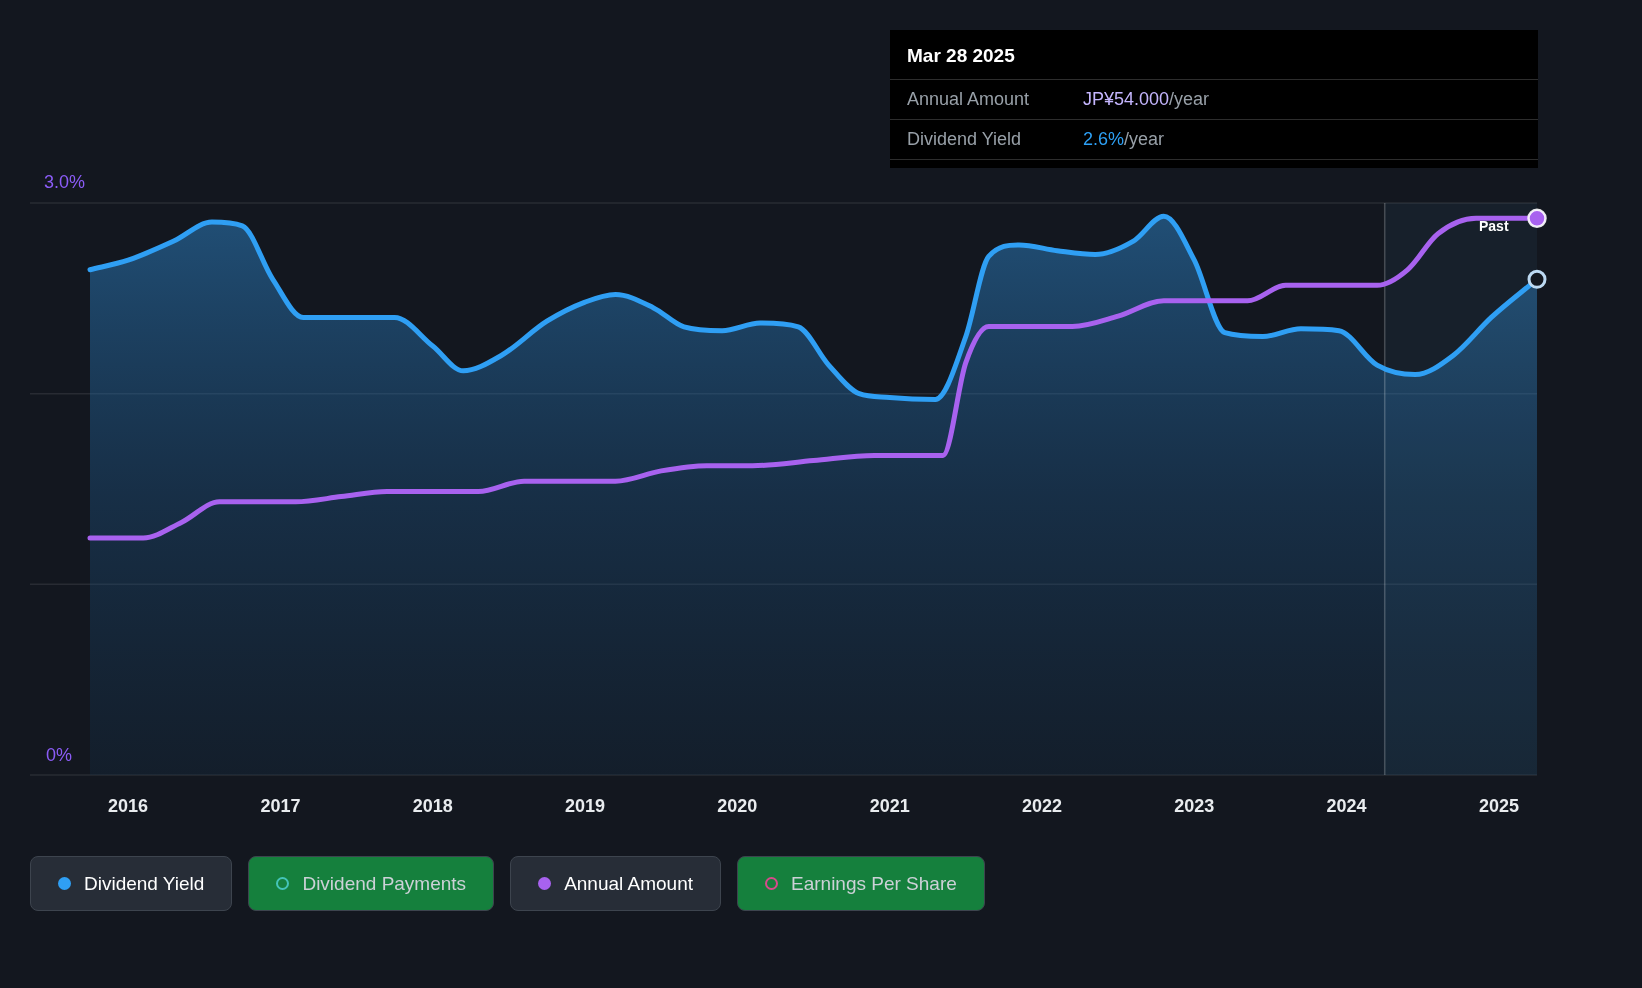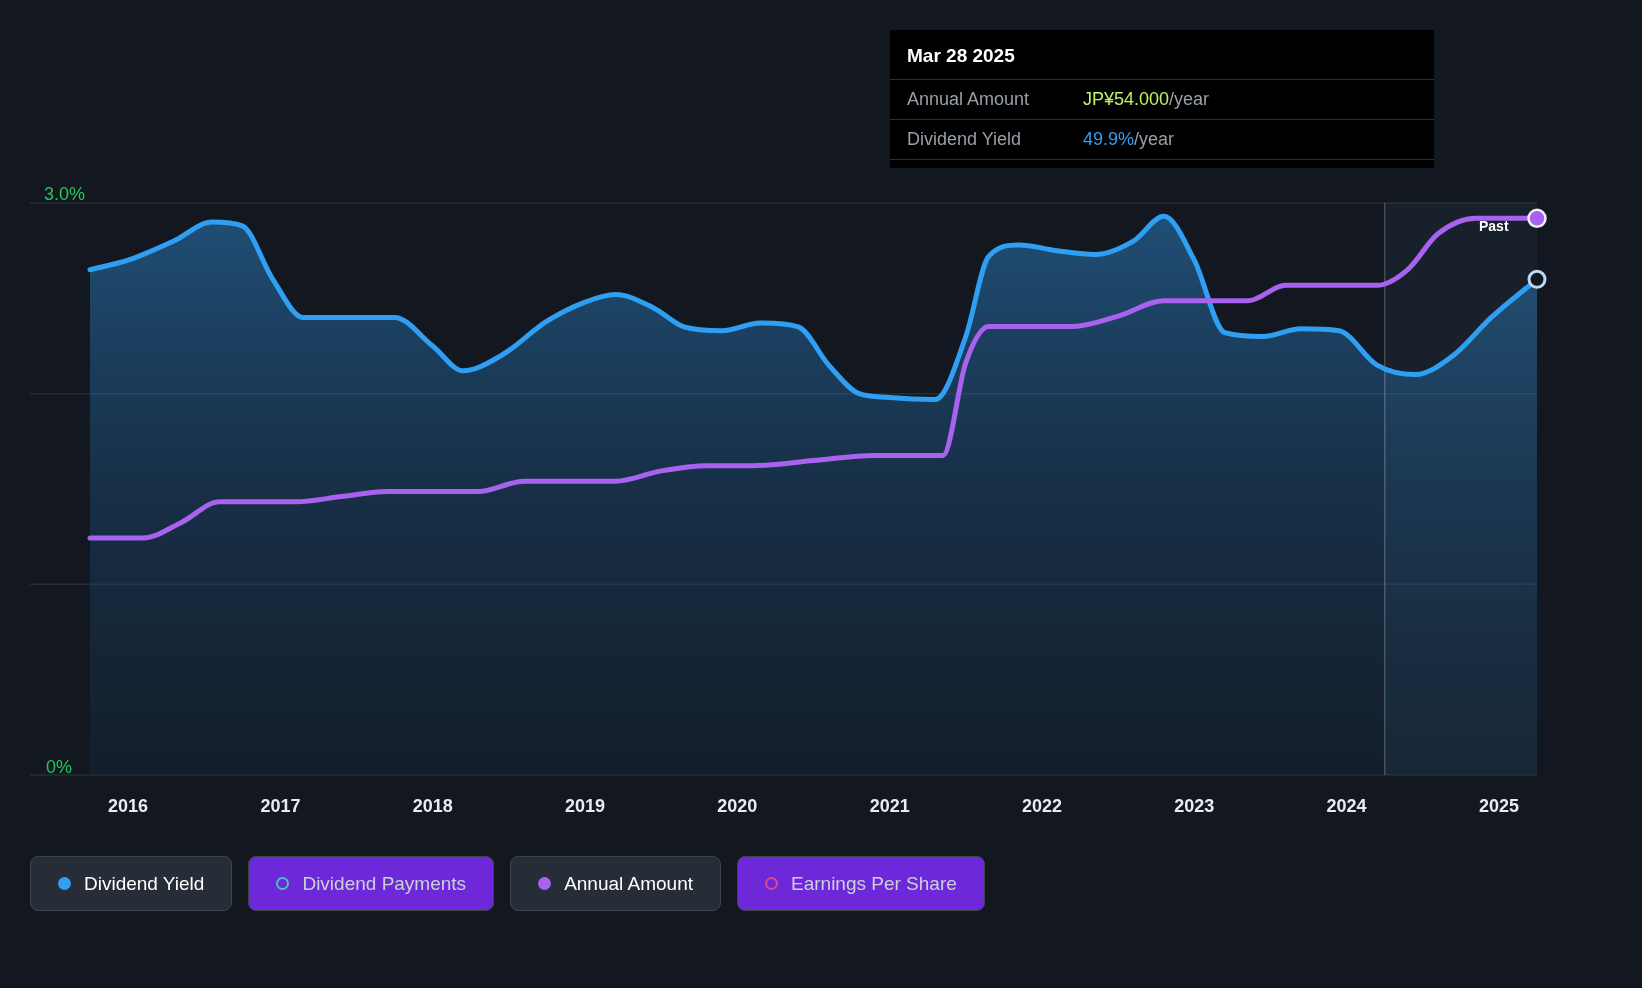--- a/index.html
+++ b/index.html
@@ -1,29 +1,29 @@
 <!DOCTYPE html>
 <html><head>
 <meta charset="utf-8">
 <style>
   html,body{margin:0;padding:0;background:#13171f;}
   .stage{position:relative;width:1642px;height:988px;background:#13171f;font-family:"Liberation Sans",sans-serif;overflow:hidden;}
   #chart-svg{position:absolute;left:0;top:0;display:block;}
-  .y-label{position:absolute;color:#22c55e;font-size:18px;margin-top:12px;}
+  .y-label{position:absolute;color:#8b5cf6;font-size:18px;}
   .y-top{left:44px;top:172px;}
   .y-bottom{left:46px;top:745px;}
   .past-label{position:absolute;left:1479px;top:218px;color:#ffffff;font-size:14px;font-weight:700;}
-  .tooltip{position:absolute;left:890px;top:30px;width:544px;background:#000;z-index:5;padding-bottom:8px;}
+  .tooltip{position:absolute;left:890px;top:30px;width:648px;background:#000;z-index:5;padding-bottom:8px;}
   .t-title{color:#fff;font-size:19px;font-weight:700;padding:15px 17px 12px;border-bottom:1px solid #2d2d2d;}
   .t-row{display:flex;align-items:baseline;font-size:18px;padding:9px 17px;border-bottom:1px solid #2d2d2d;}
   .t-label{color:#98a0a8;width:176px;flex:none;}
   .t-suffix{color:#98a0a8;text-align:right;}
   .t-val b{font-weight:400;}
   .legend{position:absolute;left:30px;top:856px;display:flex;gap:16px;}
-  .legend-btn{display:flex;align-items:center;gap:13px;height:55px;padding:0 27px;border:1px solid #3d444e;border-radius:8px;background:#6d28d9;color:#ccd1d7;font-size:19px;cursor:pointer;font-family:inherit;}
+  .legend-btn{display:flex;align-items:center;gap:13px;height:55px;padding:0 27px;border:1px solid #3d444e;border-radius:8px;background:#15803d;color:#ccd1d7;font-size:19px;cursor:pointer;font-family:inherit;}
   .legend-btn.sel{background:#272d37;color:#fff;}
   .mk{width:13px;height:13px;border-radius:50%;flex:none;box-sizing:border-box;}
 </style>
 </head>
 <body>
 
 <div class="stage">
 
   <svg id="chart-svg" width="1642" height="830">
       <defs>
@@ -57,25 +57,25 @@
     </svg>
 
   <div class="y-label y-top">3.0%</div>
   <div class="y-label y-bottom">0%</div>
   <div class="past-label">Past</div>
 
   <div class="tooltip">
     <div class="t-title">Mar 28 2025</div>
     <div class="t-row">
       <span class="t-label">Annual Amount</span>
-      <span class="t-val"><b style="color: #bef264;">JP¥54.000</b><span class="t-suffix">/year</span></span>
+      <span class="t-val"><b style="color: #c4b5fd;">JP¥54.000</b><span class="t-suffix">/year</span></span>
     </div>
     <div class="t-row">
       <span class="t-label">Dividend Yield</span>
-      <span class="t-val"><b style="color: rgb(45, 160, 245);">49.9%</b><span class="t-suffix">/year</span></span>
+      <span class="t-val"><b style="color: rgb(45, 160, 245);">2.6%</b><span class="t-suffix">/year</span></span>
     </div>
   </div>
 
   <div class="legend" id="legend">
       <button class="legend-btn sel">
         <span class="mk" style="background: rgb(47, 159, 244);"></span>
         <span>Dividend Yield</span>
       </button>
       <button class="legend-btn">
         <span class="mk" style="border: 2px solid rgb(69, 196, 184);"></span>

